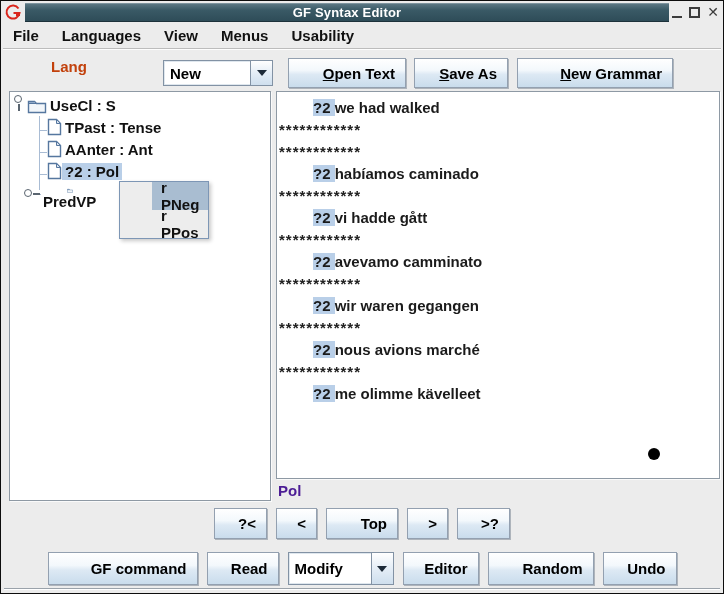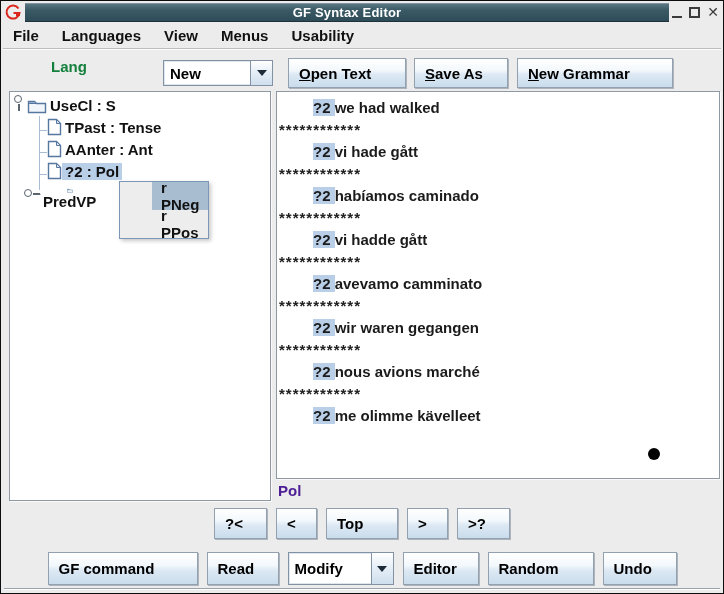--- a/index.html
+++ b/index.html
@@ -28,26 +28,26 @@
   .glyph-close { color:#3c3c3c; font-size:14px; font-weight:bold; line-height:11px; }
   
   .menubar {
     position:absolute; left:2px; right:2px; top:22px; height:26px;
     display:flex; align-items:center; gap:23px; padding-left:10px;
     background:#ececec; border-bottom:1px solid #bcbcbc; box-shadow:0 1px 0 #fdfdfd;
   }
   .menu-item { font-size:15px; font-weight:bold; color:#111; cursor:default; }
   
   .toolbar { position:absolute; left:2px; right:2px; top:49px; height:40px; }
-  .lang-label { position:absolute; left:48px; top:8px; font-size:15px; font-weight:bold; color:#15803d; }
+  .lang-label { position:absolute; left:48px; top:8px; font-size:15px; font-weight:bold; color:#c2410c; }
   .btn {
     background:linear-gradient(180deg,#ffffff 0%,#f3f8fc 40%,#dde9f4 55%,#c9dcec 100%);
     border:1px solid #93a0b0; box-shadow:1px 1px 0 rgba(100,112,128,.45), inset 0 1px 0 #fff;
     font-family:inherit; font-size:15px; font-weight:bold; color:#000;
-    display:flex; align-items:center; justify-content:flex-start; white-space:nowrap; padding:0 10px;
+    display:flex; align-items:center; justify-content:flex-end; white-space:nowrap; padding:0 10px;
   }
   .mn { text-decoration:underline; }
   .combo {
     display:flex; background:#fff; border:1px solid #8292a4; box-shadow:inset 0 0 0 1px #dfe7ee;
   }
   .combo .combo-value { flex:1; font-size:15px; font-weight:bold; padding:2px 6px; display:flex; align-items:center; }
   .combo .combo-arrow {
     width:22px; border-left:1px solid #8292a4;
     background:linear-gradient(180deg,#ffffff,#e7eff7 45%,#cfdfee);
     display:flex; align-items:center; justify-content:center;
@@ -216,21 +216,20 @@
 
   <div class="popup">
     <div class="popup-item selected">r PNeg</div>
     <div class="popup-item">r PPos</div>
   </div>
 
   <div class="text-panel">
     <div class="output">
         <div class="line sent"><span class="q2">?2 </span><span>we had walked</span></div>
         <div class="line stars">************</div>
-        <div class="line sent"><span class="q2">?2 </span><span>vi hade gått</span></div>
         <div class="line stars">************</div>
         <div class="line sent"><span class="q2">?2 </span><span>habíamos caminado</span></div>
         <div class="line stars">************</div>
         <div class="line sent"><span class="q2">?2 </span><span>vi hadde gått</span></div>
         <div class="line stars">************</div>
         <div class="line sent"><span class="q2">?2 </span><span>avevamo camminato</span></div>
         <div class="line stars">************</div>
         <div class="line sent"><span class="q2">?2 </span><span>wir waren gegangen</span></div>
         <div class="line stars">************</div>
         <div class="line sent"><span class="q2">?2 </span><span>nous avions marché</span></div>

